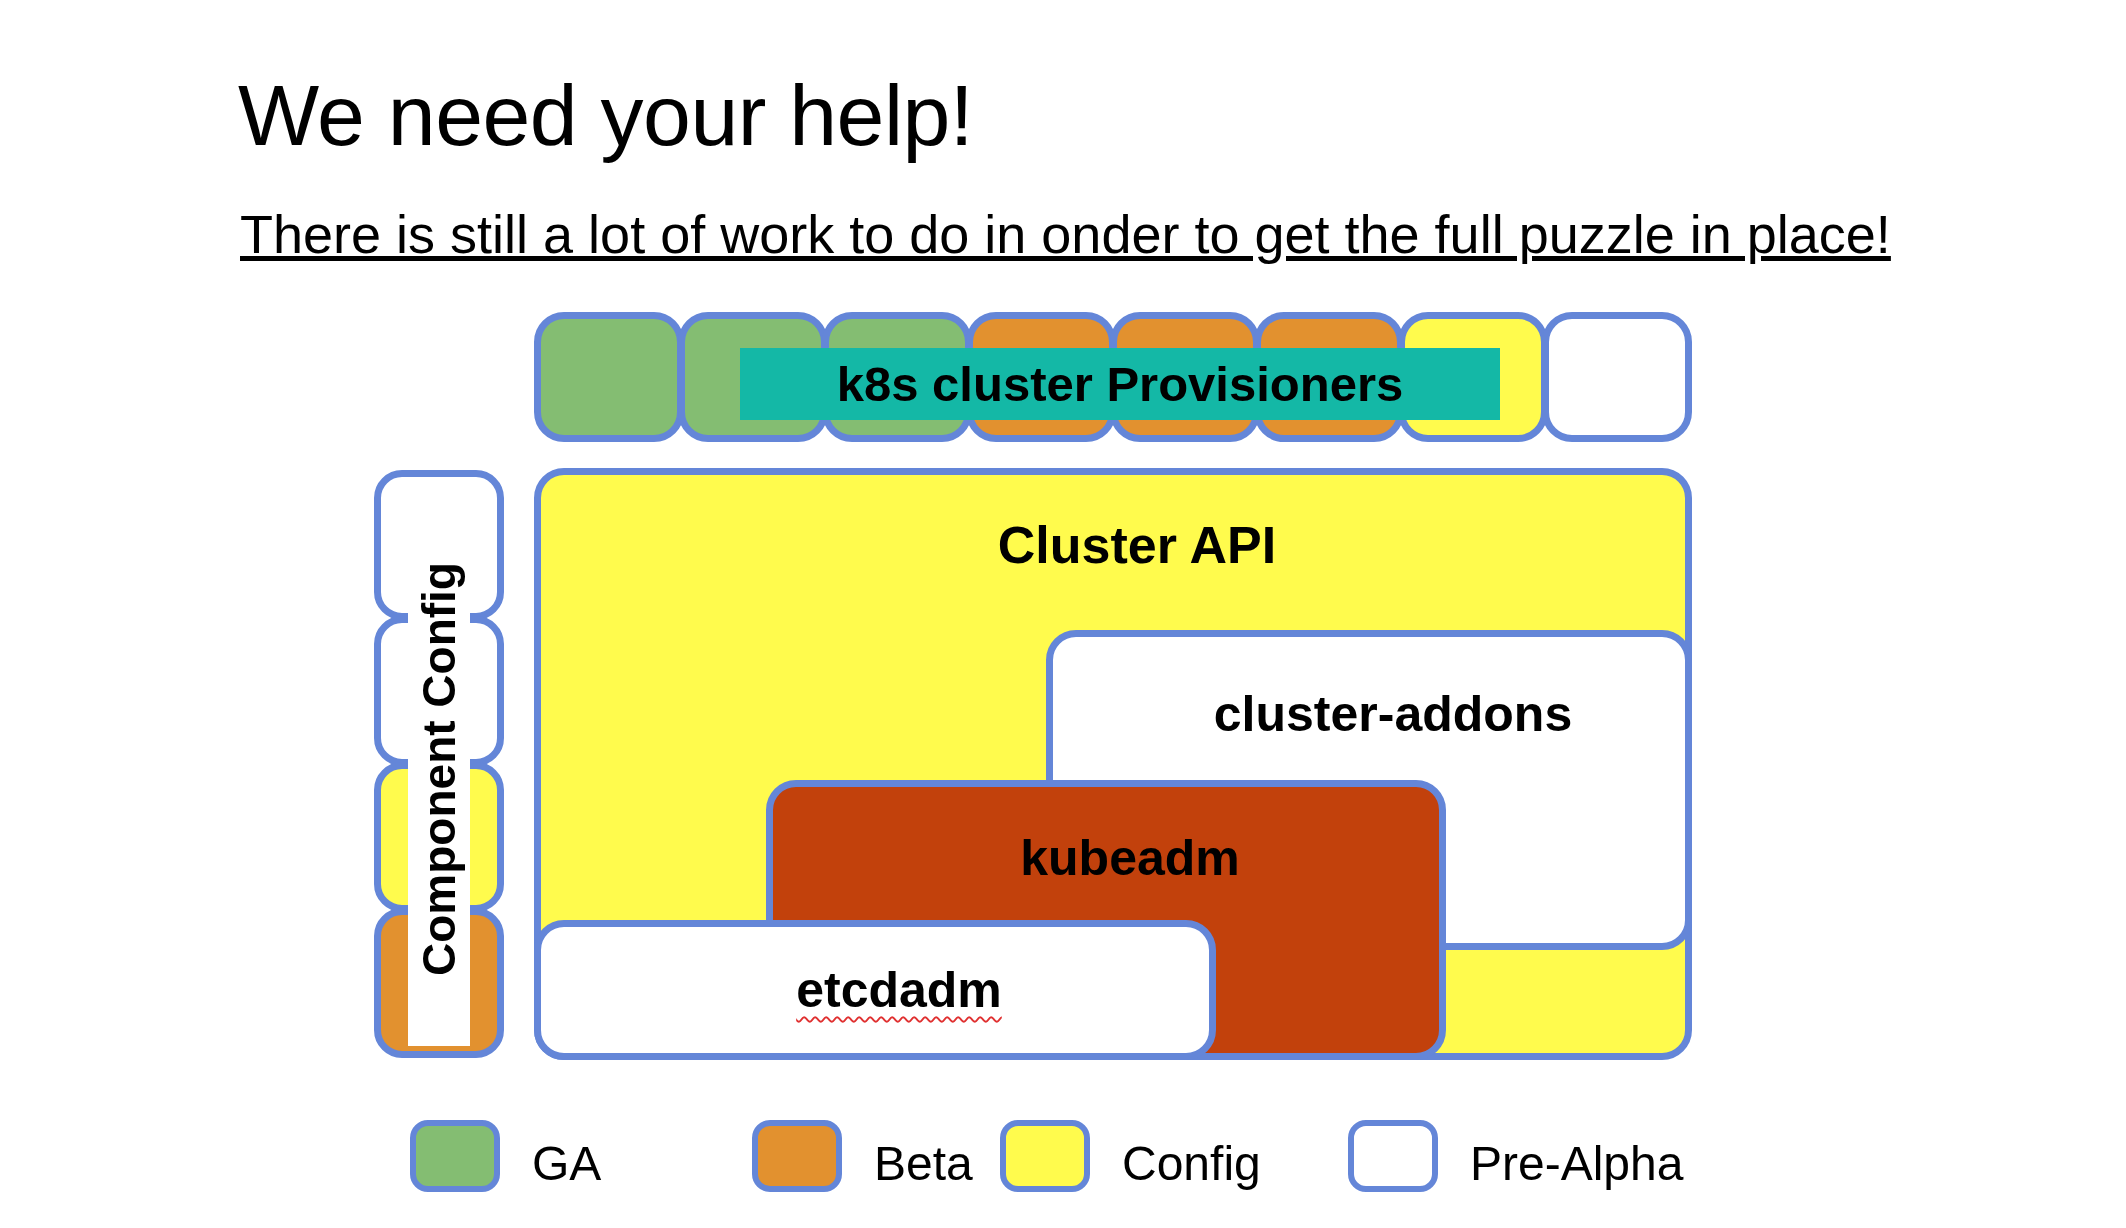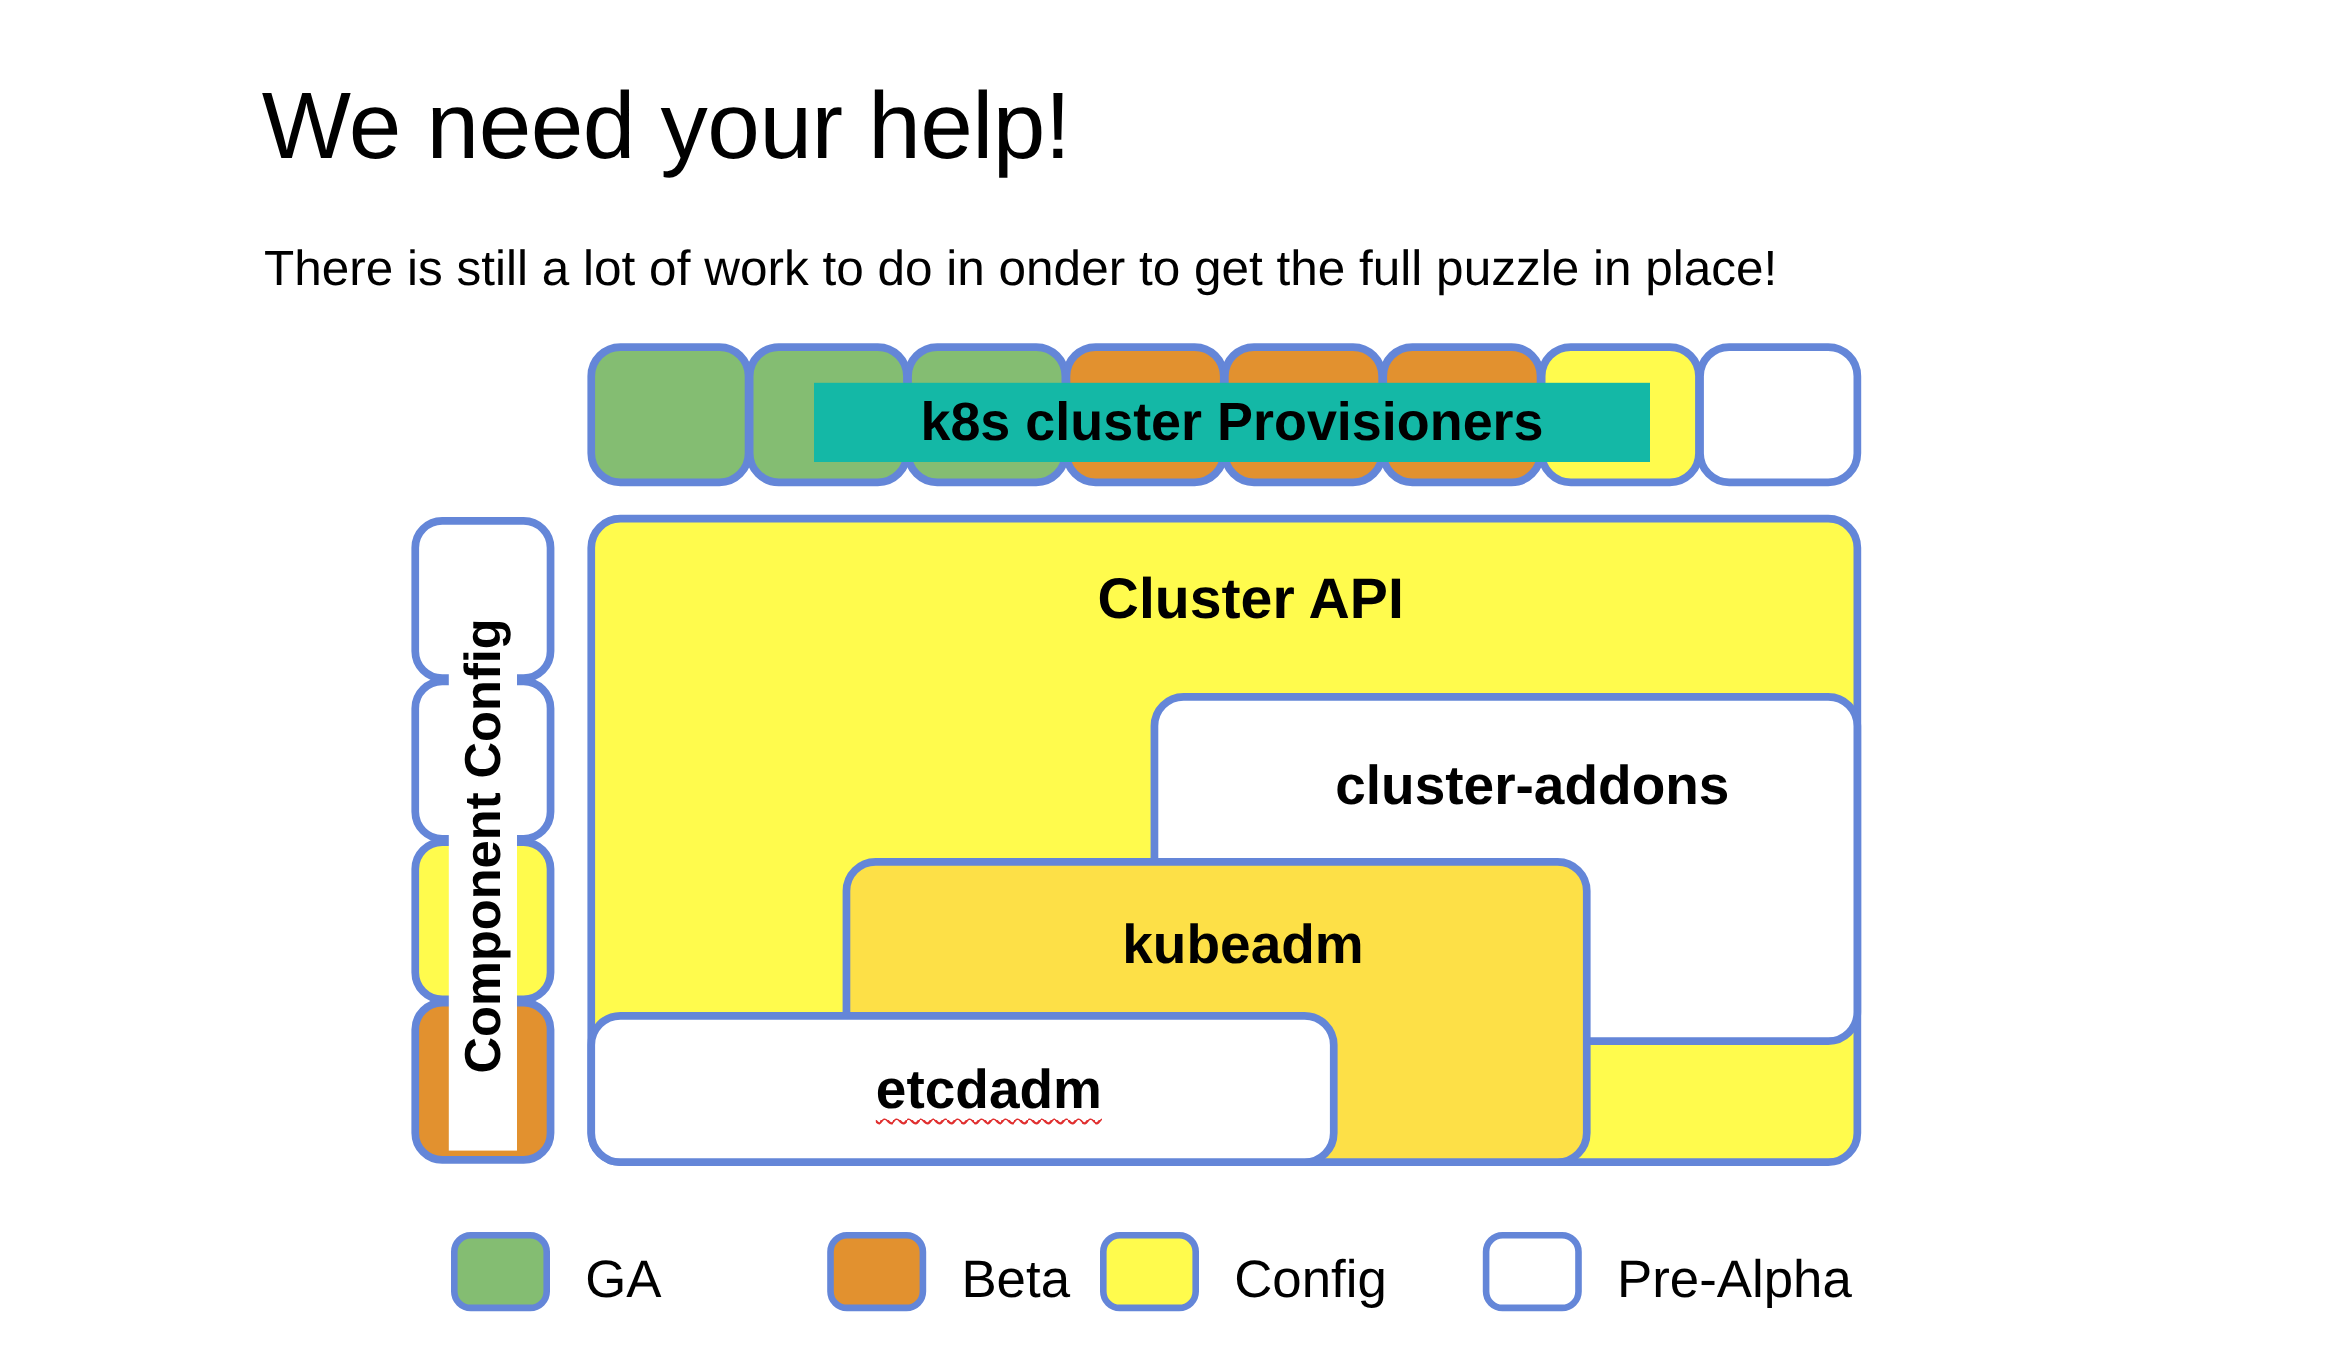--- a/index.html
+++ b/index.html
@@ -23,25 +23,26 @@
     top: 12px;
     font-size: 86px;
     font-weight: 400;
     line-height: 1.05;
     letter-spacing: -0.5px;
     white-space: nowrap;
   }
   #slide-subtitle {
     position: absolute;
     left: 240px;
-    top: 172px;
-    font-size: 45px;
+    top: 148px;
+    font-size: 54px;
     font-weight: 400;
     line-height: 1.2;
     white-space: nowrap;
+    text-decoration: underline;
   }
 
   
   .card {
     position: absolute;
     box-sizing: border-box;
     border: 7px solid #6486d8;
     border-radius: 26px;
     background: #ffffff;
   }
@@ -132,21 +133,21 @@
     left: 1046px; top: 630px;
     width: 646px;  height: 320px;
     background: #ffffff;
     z-index: 2;
   }
   #box-cluster-addons > .stack-label { top: 48px; font-size: 50px; }
 
   #box-kubeadm {
     left: 766px;  top: 780px;
     width: 680px;  height: 280px;
-    background: #fde047;
+    background: #c2410c;
     z-index: 3;
   }
   #box-kubeadm > .stack-label { top: 42px; font-size: 50px; }
 
   #box-etcdadm {
     left: 534px;  top: 920px;
     width: 682px;  height: 140px;
     background: #ffffff;
     z-index: 4;
   }

